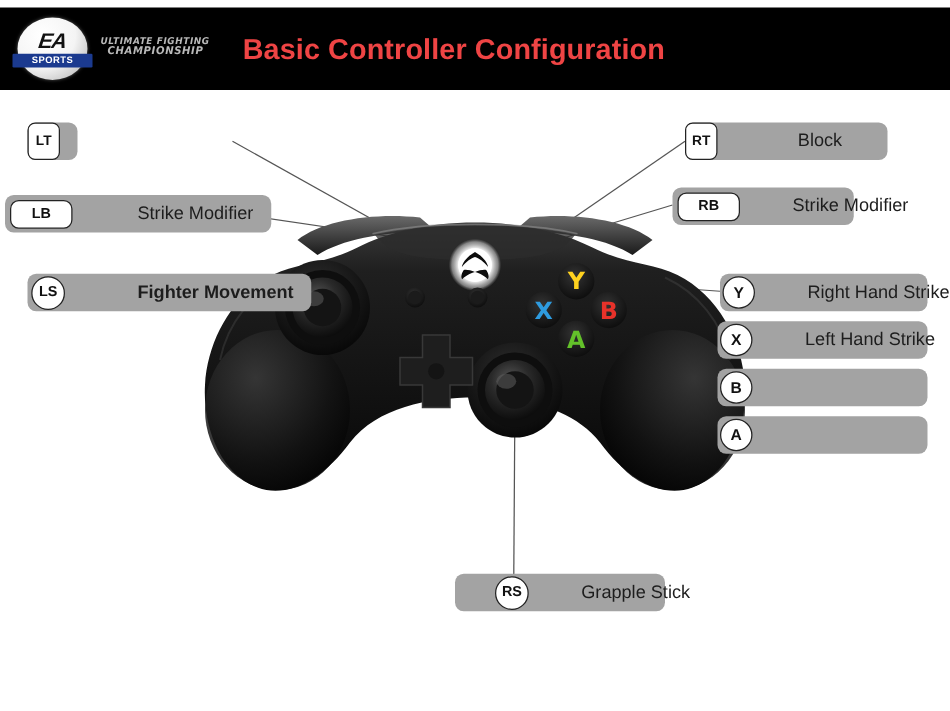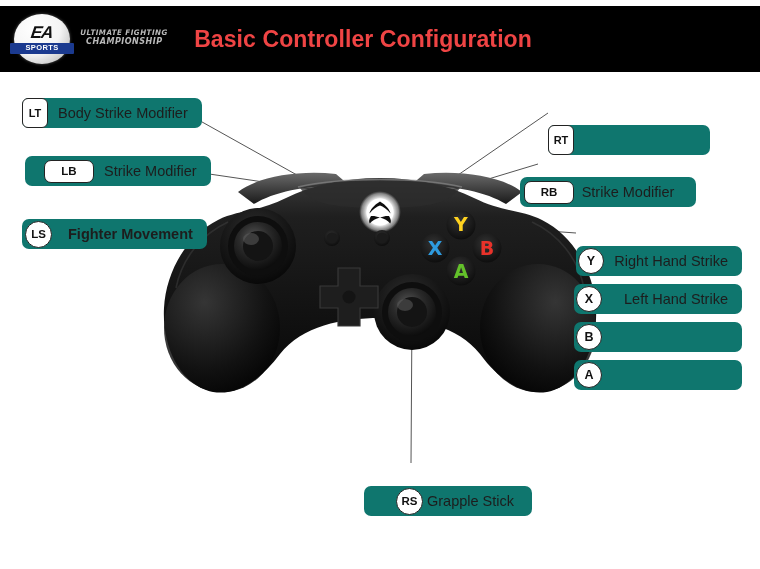--- a/index.html
+++ b/index.html
@@ -71,30 +71,31 @@
     margin-left:24px; letter-spacing:.1px;
     white-space:nowrap;
   }
 
   
   #lines { position:absolute; left:0; top:0; width:760px; height:569px; pointer-events:none; }
 
   
   .callout {
     position:absolute;
-    background:#0f766e;
+    background:#a3a3a3;
     border-radius:7px;
     height:30px;
     display:flex; align-items:center;
     color:#1d1d1d;
     font-size:14.5px;
     white-space:nowrap;
+    gap:42px;
   }
   .callout.left  { padding-right:14px; }
-  .callout.right { padding-right:14px; justify-content:flex-start;margin-top:27px; }
+  .callout.right { padding-right:14px; justify-content:flex-start; }
 
   .callout .cap-text { line-height:1; }
 
   
   .badge {
     background:#ffffff;
     border:1.6px solid #232323;
     color:#111;
     font-weight:bold;
     display:flex; align-items:center; justify-content:center;
@@ -272,44 +273,44 @@
 
       <path d="M26,120 C32,90 52,66 78,54" stroke="#4a4a4a" stroke-width="1.6" fill="none" opacity=".4"></path>
       <path d="M434,120 C428,90 408,66 382,54" stroke="#4a4a4a" stroke-width="1.6" fill="none" opacity=".4"></path>
     </svg>
   </div>
 
   <div class="callout left" style="left:22px; top:98px;">
     <div class="slot">
       <div class="badge rect-tall">LT</div>
     </div>
-    <span class="cap-text" style="margin-left:10px;">Body Strike Modifier</span>
-  </div>
-
-  <div class="callout left" style="left:25px; top:156px;padding-left:15px;">
+  </div>
+
+  <div class="callout left" style="left:4px; top:156px;">
     <div class="slot" style="padding-left:4px;">
       <div class="badge rect-wide">LB</div>
     </div>
     <span class="cap-text" style="margin-left:10px;">Strike Modifier</span>
   </div>
 
   <div class="callout left" style="left:22px; top:219px;">
     <div class="slot" style="padding-left:3px;">
       <div class="badge circ">LS</div>
     </div>
     <span class="cap-text" style="margin-left:16px;font-weight:bold;">Fighter Movement</span>
   </div>
 
   <div class="callout right" style="left:548px; top:98px; width:162px;">
     <div class="slot">
       <div class="badge rect-tall">RT</div>
     </div>
-  </div>
-
-  <div class="callout right" style="left:520px; top:150px; width:176px;">
+    <span class="cap-text" style="flex:1; text-align:center;">Block</span>
+  </div>
+
+  <div class="callout right" style="left:538px; top:150px; width:145px;">
     <div class="slot" style="padding-left:4px;">
       <div class="badge rect-wide">RB</div>
     </div>
     <span class="cap-text" style="flex:1; text-align:center;">Strike Modifier</span>
   </div>
 
   <div class="callout right" style="left:576px; top:219px; width:166px;">
     <div class="slot" style="padding-left:2px;">
       <div class="badge circ-sm">Y</div>
     </div>

